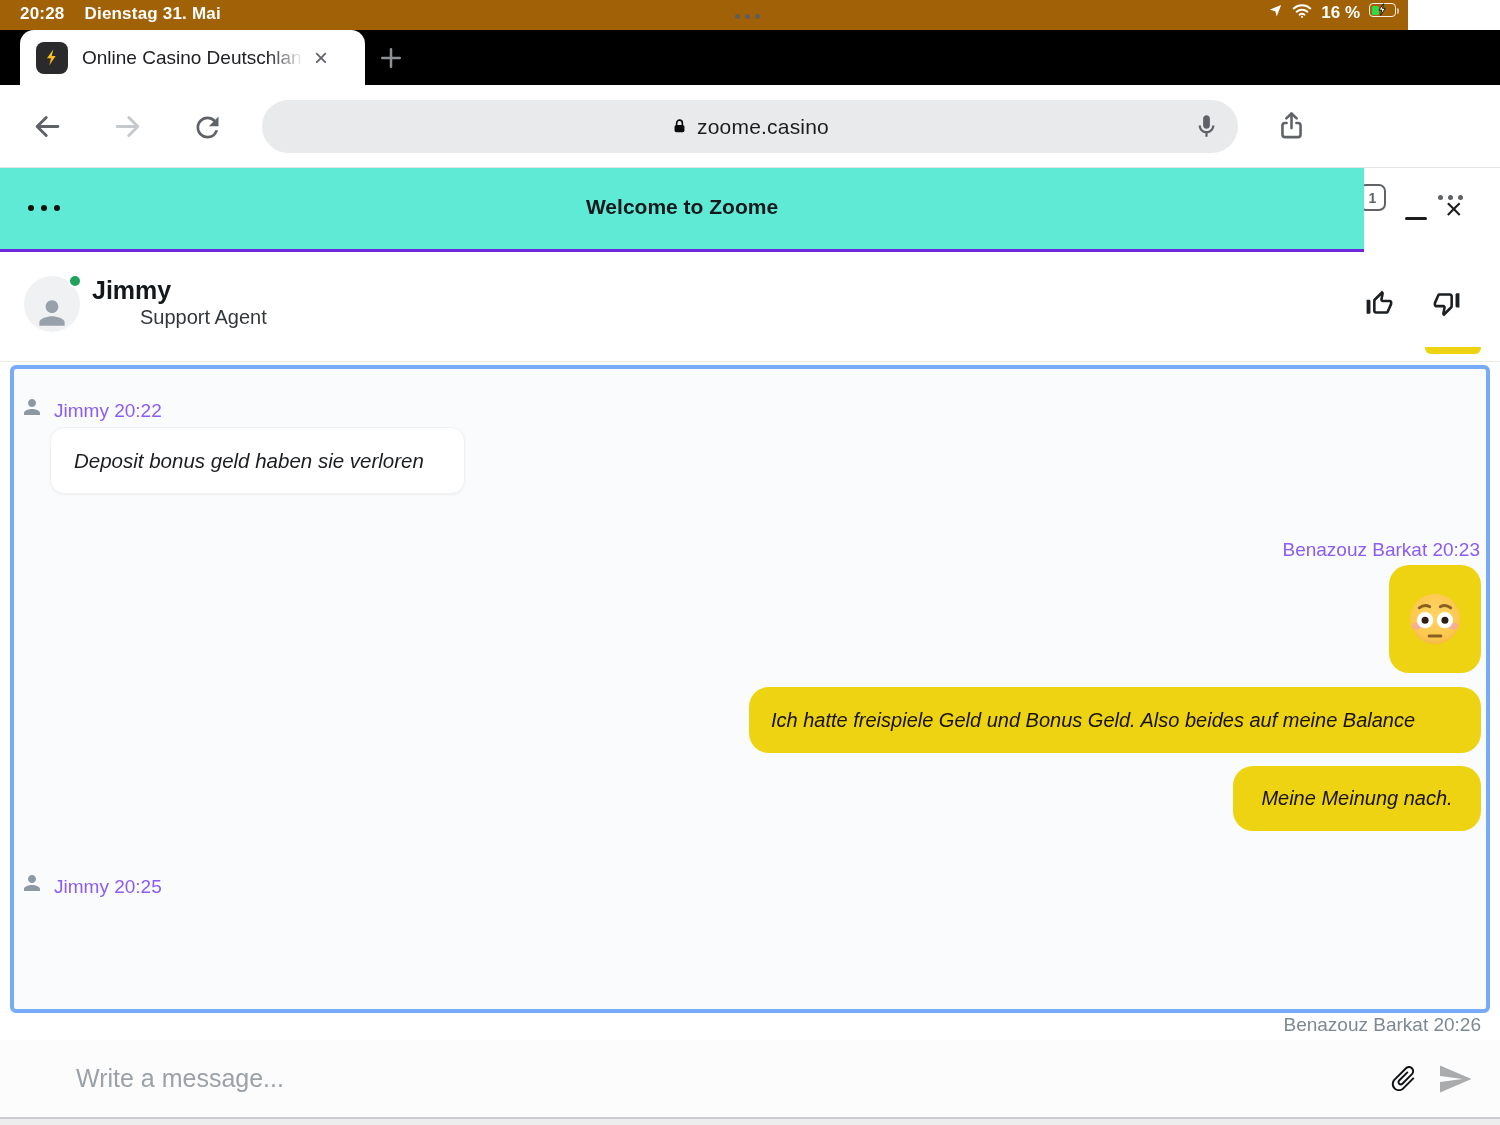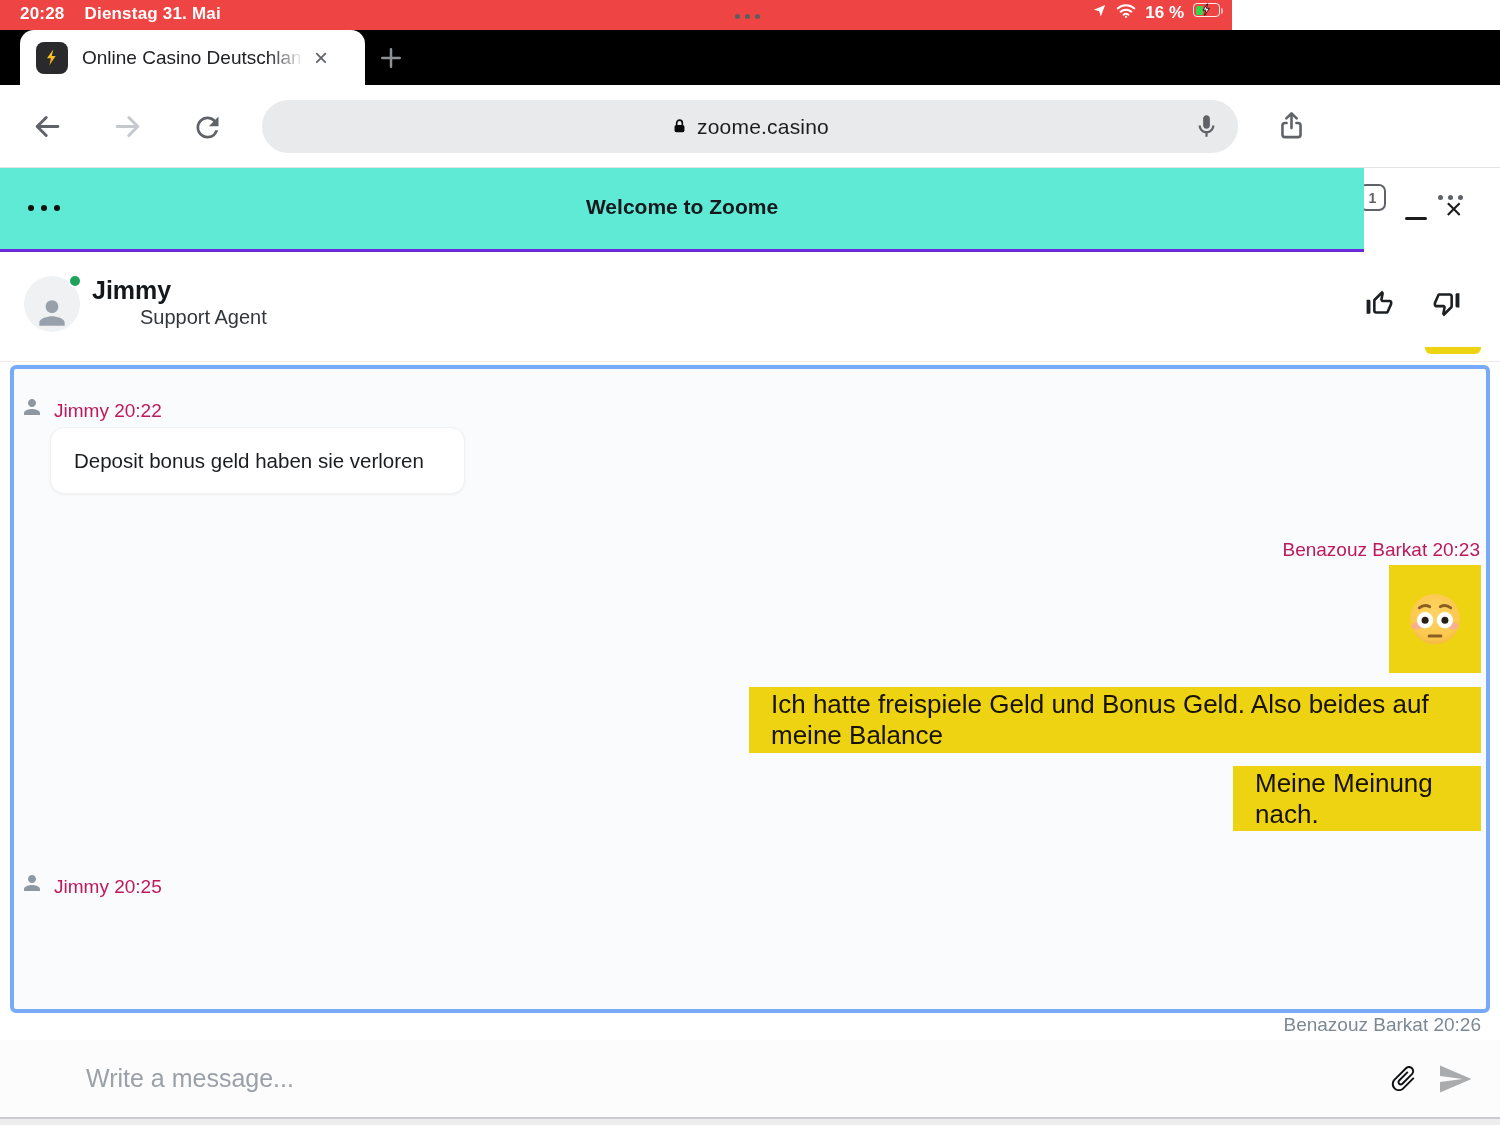--- a/index.html
+++ b/index.html
@@ -1,21 +1,21 @@
 <!DOCTYPE html>
 <html><head>
 <meta charset="utf-8">
 <style>
   * { margin:0; padding:0; box-sizing:border-box; }
   html,body { width:1500px; height:1125px; }
   body { position:relative; font-family:"Liberation Sans", sans-serif; background:#fff; overflow:hidden; }
   svg { display:block; }
 
   
-  .statusbar { position:absolute; left:0; top:0; width:1232px; height:30px; background:#ef4444; color:#fff; }
+  .statusbar { position:absolute; left:0; top:0; width:1408px; height:30px; background:#a16207; color:#fff; }
   .sb-left { position:absolute; left:20px; top:4px; display:flex; gap:20px; font-size:17px; font-weight:700; letter-spacing:.2px; }
   .sb-center { position:absolute; left:735px; top:14px; display:flex; gap:5px; }
   .sb-center i { width:5px; height:5px; border-radius:50%; background:#5e5e5e; }
   .sb-right { position:absolute; right:12px; top:3px; display:flex; align-items:flex-start; gap:9px; font-size:17px; font-weight:600; }
   .battery { position:relative; width:27px; height:14px; border:1.5px solid rgba(255,255,255,.9); border-radius:4px; }
   .battery .fill { position:absolute; left:1.5px; top:1.5px; bottom:1.5px; width:7px; background:#32d74b; border-radius:1.5px; }
   .battery .nub { position:absolute; right:-4px; top:4px; width:2.5px; height:6px; background:rgba(255,255,255,.6); border-radius:0 2px 2px 0; }
   .battery .bolt { position:absolute; left:6px; top:-2px; }
 
   
@@ -55,33 +55,33 @@
   .thumb { position:absolute; top:36px; color:#1d2023; }
   .thumb.up { left:1364px; }
   .thumb.down { left:1431px; }
 
   
   .yellow-sliver { position:absolute; left:1425px; top:347px; width:56px; height:7px; background:#eed312; border-radius:0 0 6px 6px; }
 
   
   .chatbox { position:absolute; left:10px; top:365px; width:1480px; height:648px; border:4px solid #78abf7; border-radius:6px; background:#fafbfc; }
   .msg-avatar { position:absolute; color:#8d98a3; }
-  .msg-label { position:absolute; font-size:19px; color:#be185d; }
+  .msg-label { position:absolute; font-size:19px; color:#8b5cf6; }
   .msg-label.right { text-align:right; }
-  .bubble { position:absolute; display:flex; align-items:center; }
+  .bubble { position:absolute; display:flex; align-items:center;font-style:italic; }
   .bubble.white { background:#fff; border:1px solid #f1f1f1; border-radius:14px; box-shadow:0 1px 3px rgba(0,0,0,.05); color:#1b1d20; font-size:20.5px; padding:0 23px; }
-  .bubble.yellow { background:#eed312; border-radius:0; color:#171203; font-size:26px; padding:0 22px; }
+  .bubble.yellow { background:#eed312; border-radius:20px; color:#171203; font-size:20px; padding:0 22px; }
   .bubble.emoji { justify-content:center; padding:0; }
 
   
   .clipped-label { position:absolute; right:19px; top:1014px; font-size:19px; color:#7d8994; z-index:1; }
 
   
   .composer { position:absolute; left:0; top:1040px; width:1500px; height:77px; background:#fcfcfd; z-index:2; }
-  .composer input { position:absolute; left:86px; top:16px; width:1000px; height:44px; border:none; outline:none; background:transparent; font-family:"Liberation Sans", sans-serif; font-size:25px; color:#333; }
+  .composer input { position:absolute; left:76px; top:16px; width:1000px; height:44px; border:none; outline:none; background:transparent; font-family:"Liberation Sans", sans-serif; font-size:25px; color:#333; }
   .composer input::placeholder { color:#9aa1a8; }
   .attach { position:absolute; left:1388px; top:23px; color:#101214; }
   .send { position:absolute; left:1437px; top:21px; color:#a9abad; }
   .footer-line { position:absolute; left:0; top:1117px; width:1500px; height:8px; background:#ededee; border-top:2px solid #cbcccf; }
 </style>
 </head>
 <body>
 
 <div class="statusbar">
   <div class="sb-left">

